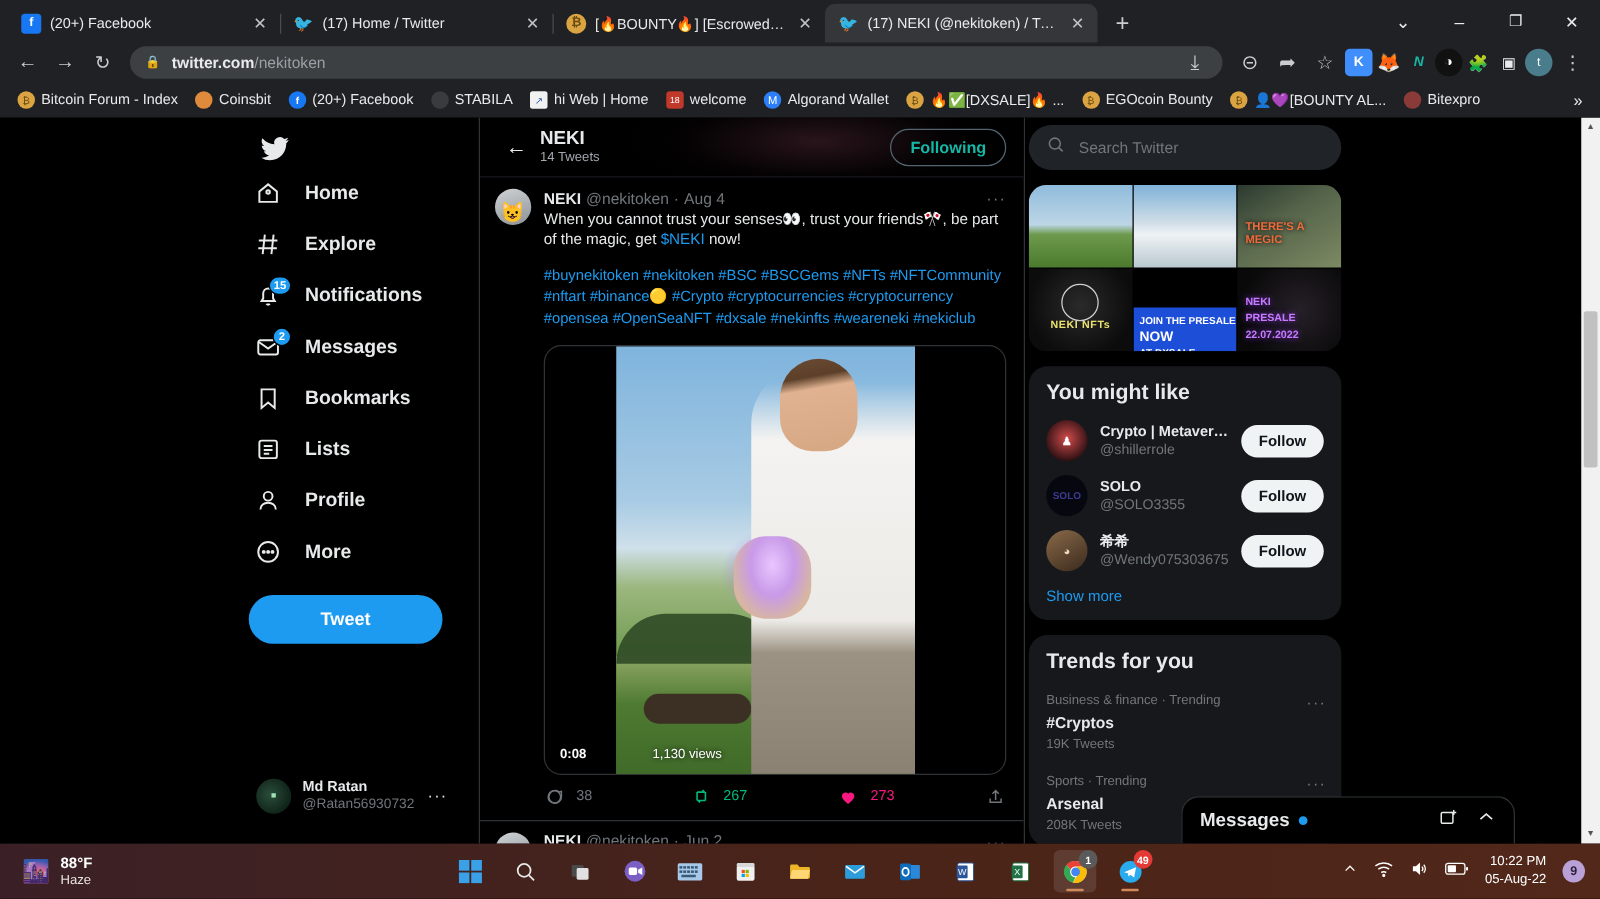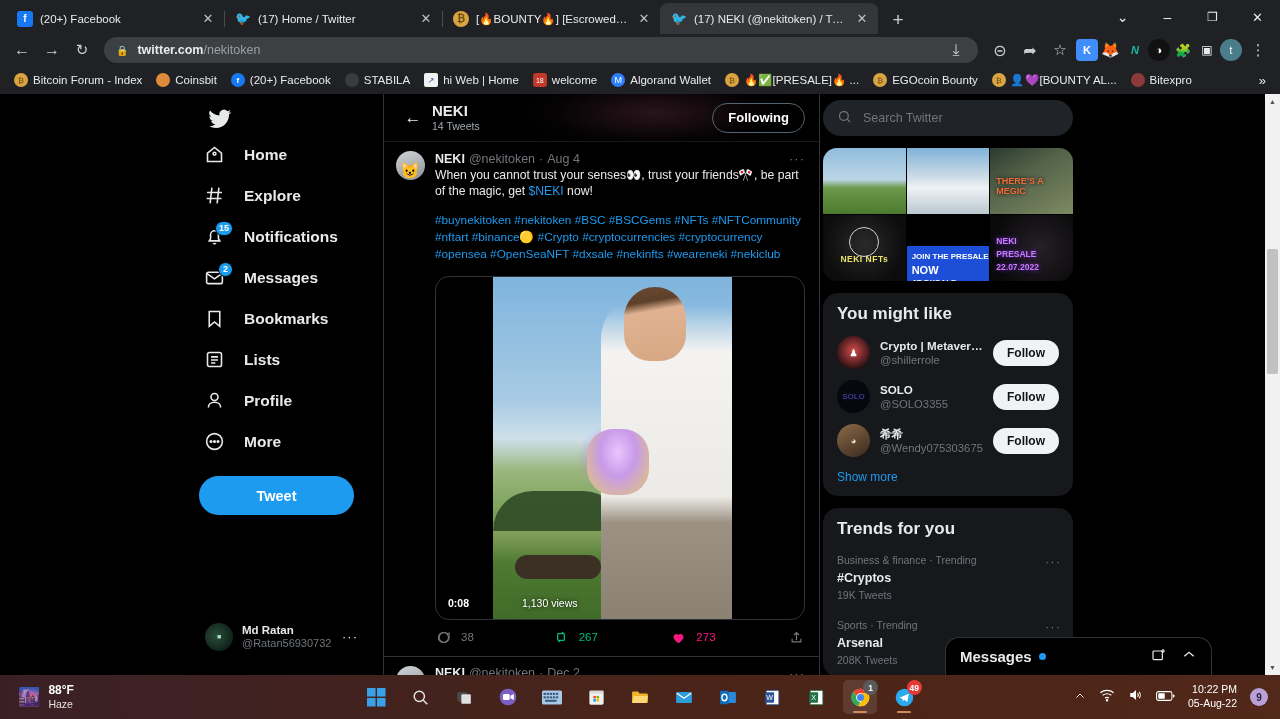--- a/index.html
+++ b/index.html
@@ -66,21 +66,21 @@
   .center { position:absolute; left:383px; top:0; width:437px; height:581px; border-left:1px solid #2f3336; border-right:1px solid #2f3336; overflow:hidden; }
   .profhead { height:48px; position:relative; display:flex; align-items:center; padding:0 14px;
               background:#000; border-bottom:1px solid #16181c; }
   .profhead::before { content:""; position:absolute; inset:0;
      background:radial-gradient(ellipse 190px 52px at 62% 40%, rgba(120,60,80,0.34) 0%, rgba(40,20,30,0.10) 55%, rgba(0,0,0,0) 80%); }
   .backarrow { width:30px; height:30px; display:flex; align-items:center; justify-content:center; color:#e7e9ea; font-size:17px; position:relative; z-index:2; }
   .profttl { margin-left:4px; position:relative; z-index:2; }
   .profttl .pname { font-size:15px; font-weight:700; color:#e7e9ea; line-height:1.2; }
   .profttl .pcount { font-size:10.5px; color:#a2a9b0; line-height:1.3; }
   .followingbtn { margin-left:auto; position:relative; z-index:2; height:30px; padding:0 15px; border-radius:16px;
-    border:1px solid #536471; background:transparent; color:#ffffff; font-size:13px; font-weight:700; display:flex; align-items:center; }
+    border:1px solid #536471; background:transparent; color:#14b8a6; font-size:13px; font-weight:700; display:flex; align-items:center; }
 
   .tweet { display:flex; gap:10px; padding:9px 14px 4px 12px; border-bottom:1px solid #2f3336; }
   .tw-av { width:29px; height:29px; border-radius:50%; flex:none; overflow:hidden;
            background:linear-gradient(160deg,#cfd3d6,#8c9196); display:flex; align-items:flex-end; justify-content:center; font-size:16px; }
   .tw-body { flex:1; min-width:0; }
   .tw-head { display:flex; align-items:center; gap:4px; font-size:12.5px; }
   .tw-name { color:#e7e9ea; font-weight:700; }
   .tw-handle, .tw-dot, .tw-date { color:#71767b; }
   .tw-more { margin-left:auto; color:#71767b; font-size:13px; letter-spacing:1px; }
   .tw-text { font-size:12.2px; color:#e7e9ea; line-height:1.33; margin-top:1px; }
@@ -258,21 +258,21 @@
     <div class="bm">
         <span class="bmico" style="background:#c0392b;border-radius:3px;font-size:7px;">18</span>
         <span class="bmtxt">welcome</span>
       </div>
     <div class="bm">
         <span class="bmico" style="background:#2d7ff9;font-size:9px;">M</span>
         <span class="bmtxt">Algorand Wallet</span>
       </div>
     <div class="bm">
         <span class="bmico" style="background:#d9a441;color:#6b4a10;">₿</span>
-        <span class="bmtxt">🔥✅[PRESALE]🔥 ...</span>
+        <span class="bmtxt">🔥✅[DXSALE]🔥 ...</span>
       </div>
     <div class="bm">
         <span class="bmico" style="background:#d9a441;color:#6b4a10;">₿</span>
         <span class="bmtxt">EGOcoin Bounty</span>
       </div>
     <div class="bm">
         <span class="bmico" style="background:#d9a441;color:#6b4a10;">₿</span>
         <span class="bmtxt">👤💜[BOUNTY AL...</span>
       </div>
     <div class="bm">
@@ -454,21 +454,21 @@
           </div>
         </div>
 
         <div class="tweet">
           <span class="tw-av">😺</span>
           <div class="tw-body">
             <div class="tw-head">
               <span class="tw-name">NEKI</span>
               <span class="tw-handle">@nekitoken</span>
               <span class="tw-dot">·</span>
-              <span class="tw-date">Dec 2</span>
+              <span class="tw-date">Jun 2</span>
               <span class="tw-more">···</span>
             </div>
           </div>
         </div>
       </div>
 
       <div class="rsidebar">
         <div class="searchbox">
           <span>
             <svg width="15" height="15" viewBox="0 0 24 24" fill="none" stroke="#71767b" stroke-width="2">

